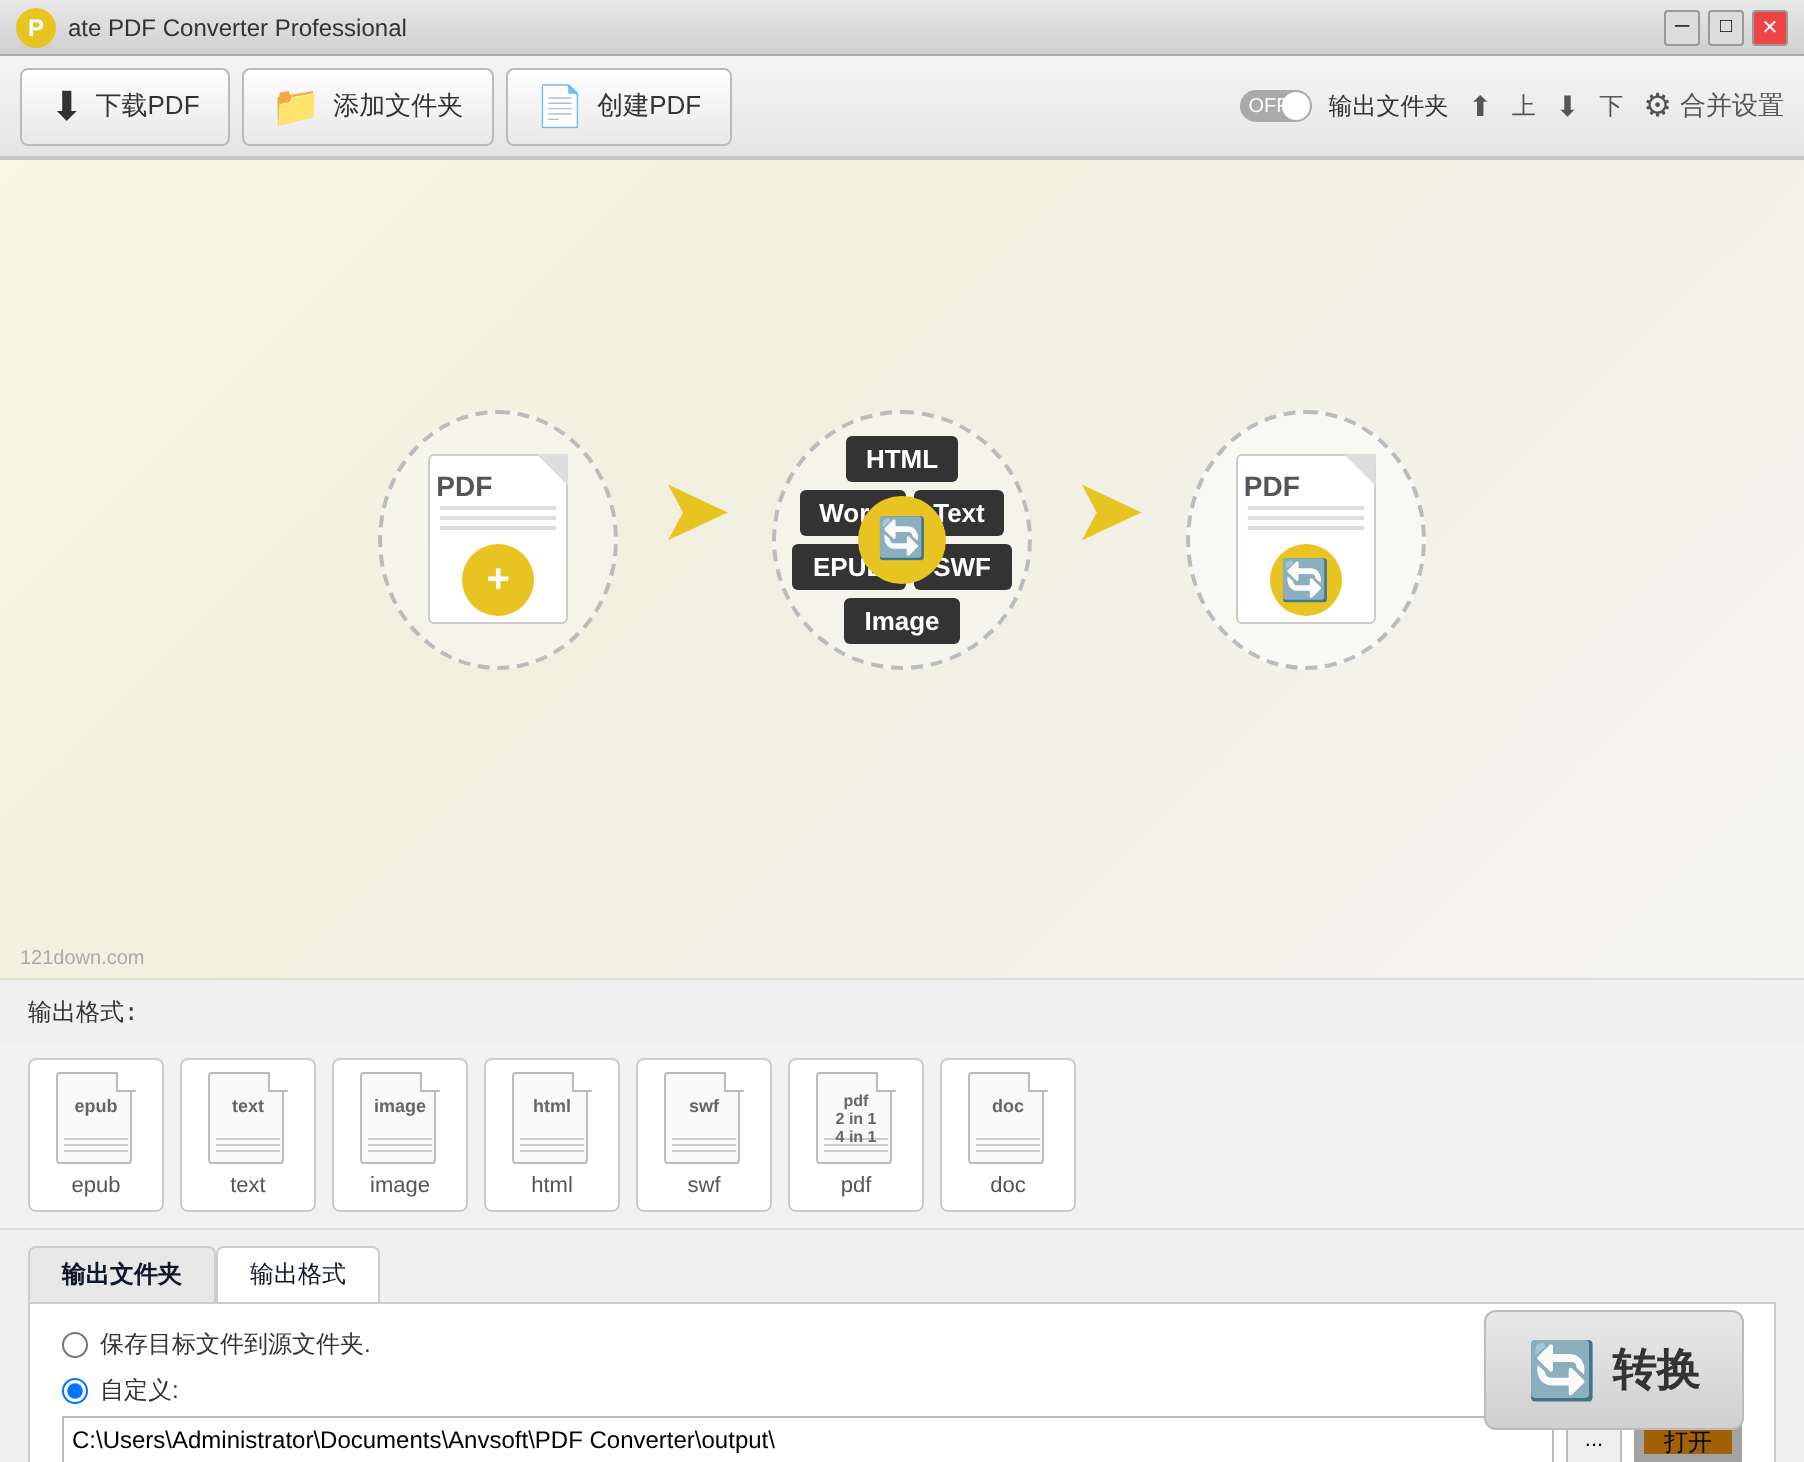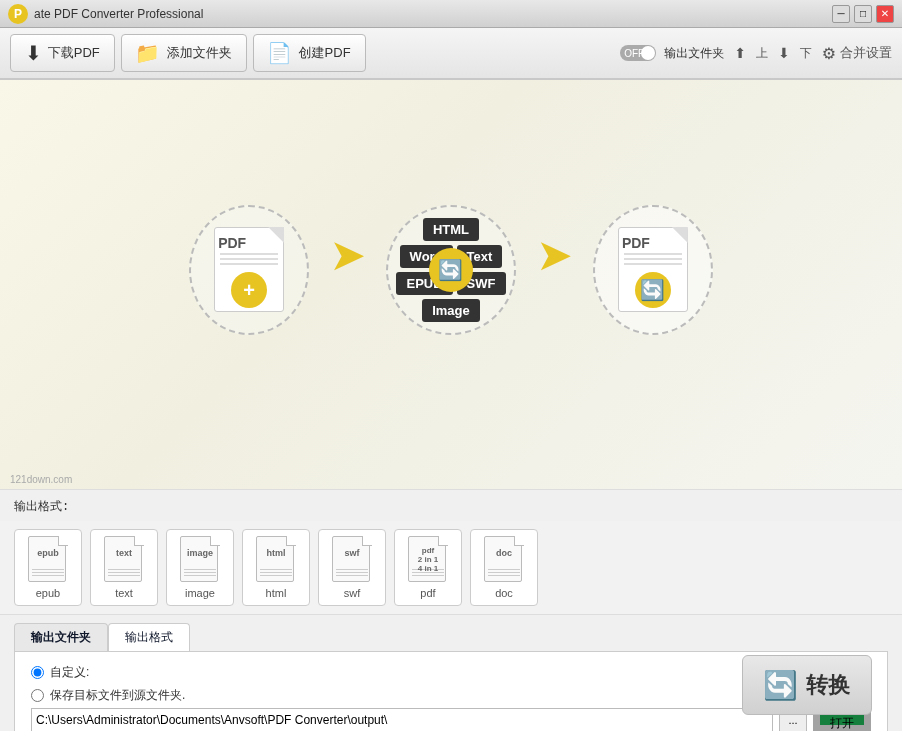--- a/index.html
+++ b/index.html
@@ -305,22 +305,22 @@
     .path-browse-btn {
       width: 28px; height: 24px;
       border: 1px solid #bbb;
       background: #eee;
       cursor: pointer;
       font-size: 11px;
     }
     .path-open-btn {
       height: 24px;
       padding: 0 10px;
-      border: 7px solid #a3a3a3;
-      background: #15803d;
+      border: 5px solid #a3a3a3;
+      background: #a16207;
       cursor: pointer;
       font-size: 12px;
     }
 
     
     .convert-section {
       position: absolute;
       bottom: 30px;
       right: 30px;
     }
@@ -581,26 +581,26 @@
   </div>
 
   <div class="tab-panel">
     <div class="tab-header">
       <div class="tab-item active">输出文件夹</div>
       <div class="tab-item">输出格式</div>
     </div>
     <div class="tab-content">
       <div class="radio-group">
         <label class="radio-option">
+          <input type="radio" name="savepath" class="radio-input" style="">
+          <span>保存目标文件到源文件夹.</span>
+        </label>
+        <label class="radio-option">
           <input type="radio" name="savepath" class="radio-input" checked="" style="">
           <span>自定义:</span>
-        </label>
-        <label class="radio-option">
-          <input type="radio" name="savepath" class="radio-input" style="">
-          <span>保存目标文件到源文件夹.</span>
         </label>
       </div>
       <div class="path-row">
         <input type="text" class="path-input" value="C:\Users\Administrator\Documents\Anvsoft\PDF Converter\output\" style="">
         <button class="path-browse-btn">...</button>
         <button class="path-open-btn">打开</button>
       </div>
     </div>
   </div>
 

